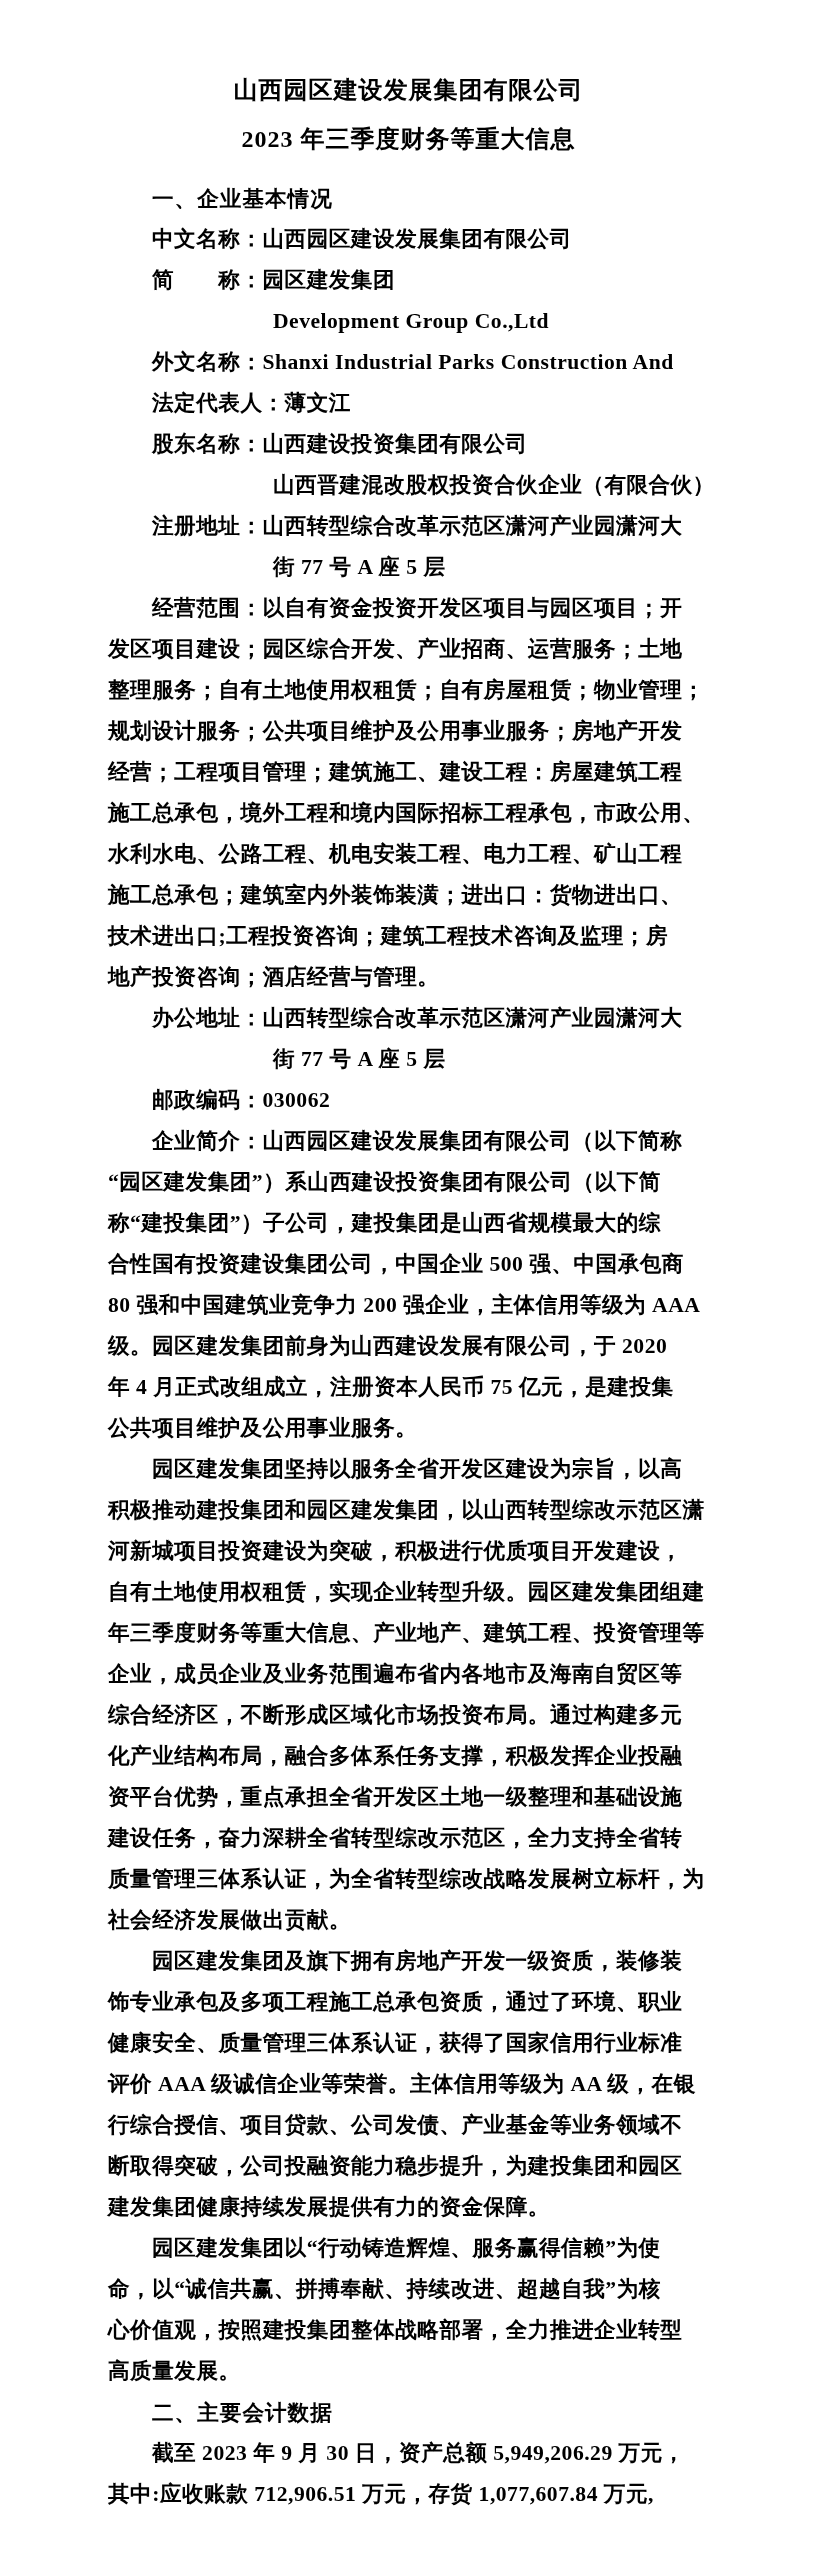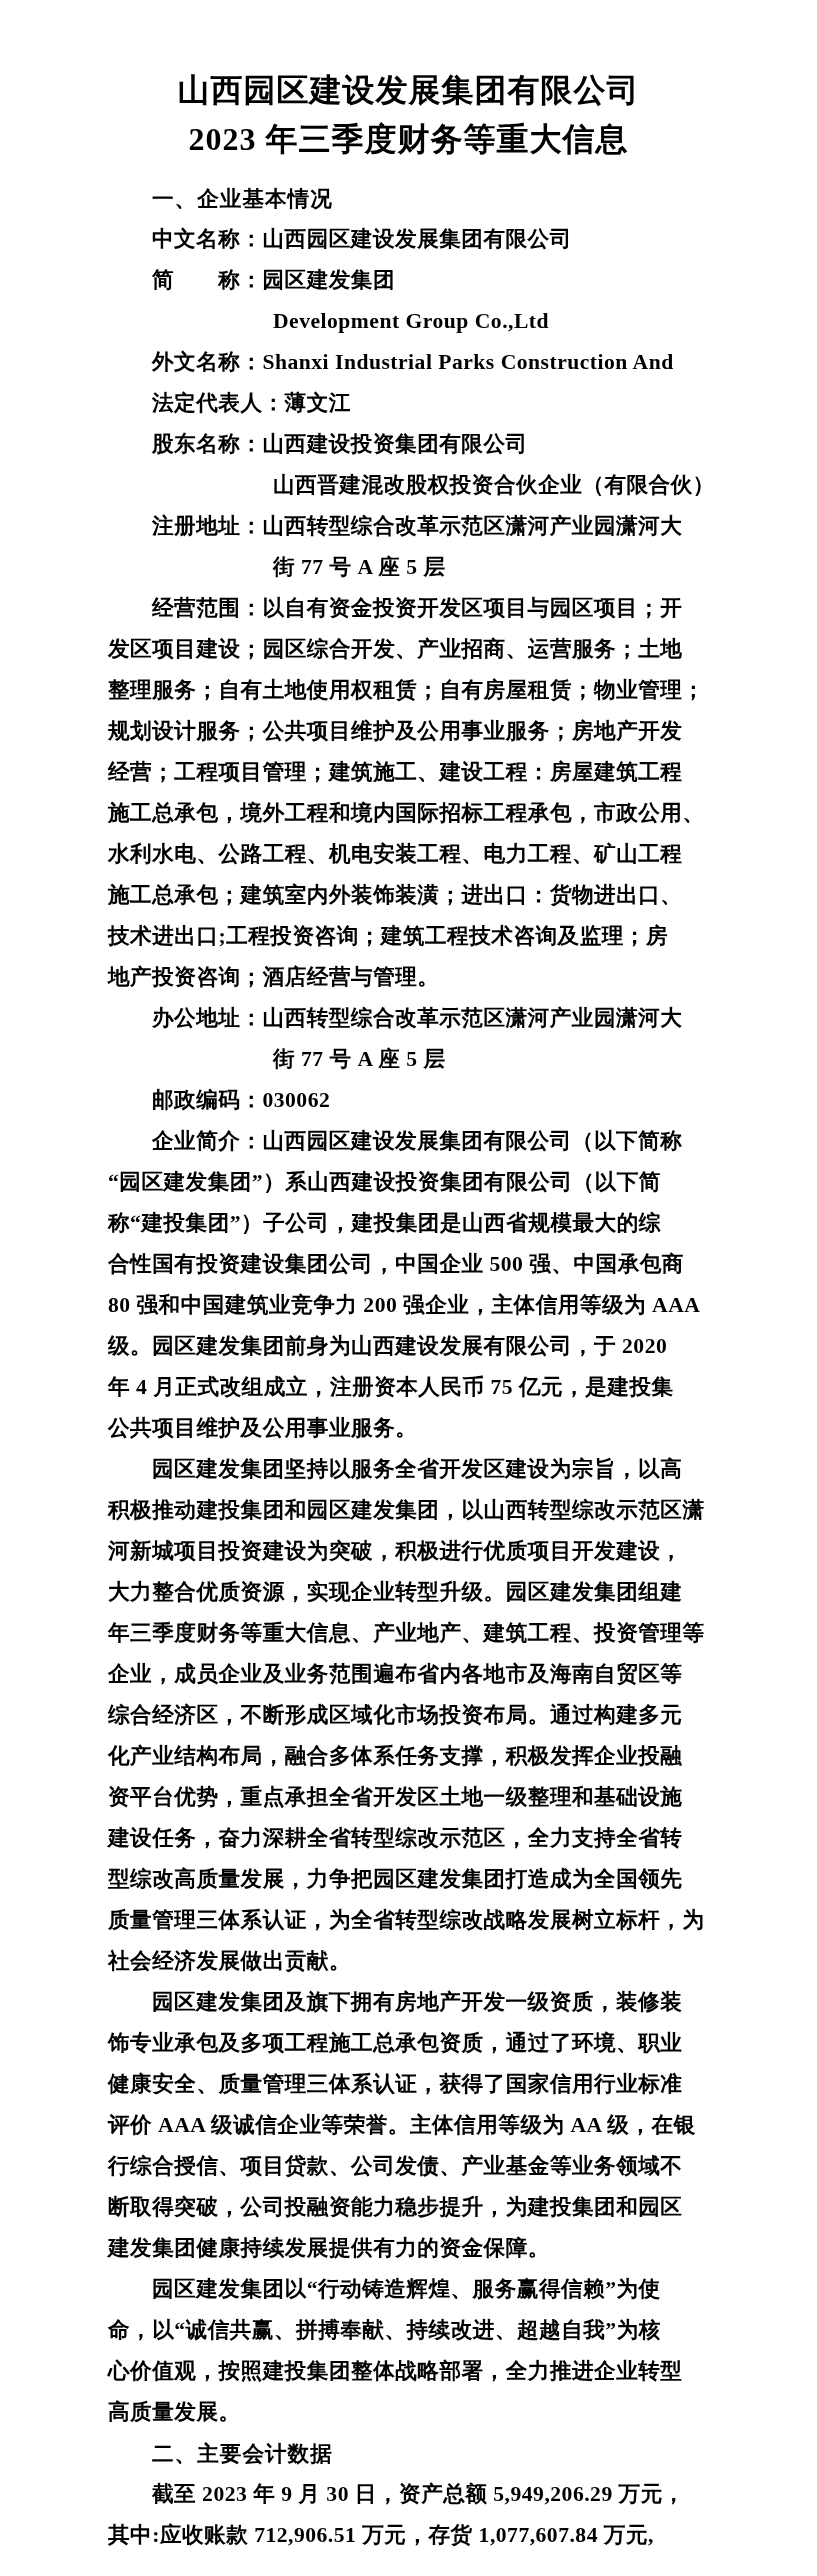--- a/index.html
+++ b/index.html
@@ -14,21 +14,21 @@
     margin:0 auto;
     background:#ffffff;
     color:#000000;
     overflow:hidden;
   }
   .doc-title{
     padding-top:66px;
     text-align:center;
   }
   .title-line{
-    font-size:32px;
+    font-size:24px;
     line-height:49px;
     font-weight:700;
     letter-spacing:1px;
     font-family:"Liberation Serif","DejaVu Serif",serif;
     white-space:nowrap;
     text-align:center;
   }
   .doc-body{
     margin-top:14.4px;
     padding-left:108px;
@@ -90,28 +90,27 @@
       <div class="line l-full">“园区建发集团”）系山西建设投资集团有限公司（以下简</div>
       <div class="line l-full">称“建投集团”）子公司，建投集团是山西省规模最大的综</div>
       <div class="line l-full">合性国有投资建设集团公司，中国企业 500 强、中国承包商</div>
       <div class="line l-full">80 强和中国建筑业竞争力 200 强企业，主体信用等级为 AAA</div>
       <div class="line l-full">级。园区建发集团前身为山西建设发展有限公司，于 2020</div>
       <div class="line l-full">年 4 月正式改组成立，注册资本人民币 75 亿元，是建投集</div>
       <div class="line l-full">公共项目维护及公用事业服务。</div>
       <div class="line l-indent">园区建发集团坚持以服务全省开发区建设为宗旨，以高</div>
       <div class="line l-full">积极推动建投集团和园区建发集团，以山西转型综改示范区潇</div>
       <div class="line l-full">河新城项目投资建设为突破，积极进行优质项目开发建设，</div>
-      <div class="line l-full">大力整合优质资源，实现企业转型升级。园区建发集团组建</div>
+      <div class="line l-full">自有土地使用权租赁，实现企业转型升级。园区建发集团组建</div>
       <div class="line l-full">年三季度财务等重大信息、产业地产、建筑工程、投资管理等</div>
       <div class="line l-full">企业，成员企业及业务范围遍布省内各地市及海南自贸区等</div>
       <div class="line l-full">综合经济区，不断形成区域化市场投资布局。通过构建多元</div>
       <div class="line l-full">化产业结构布局，融合多体系任务支撑，积极发挥企业投融</div>
       <div class="line l-full">资平台优势，重点承担全省开发区土地一级整理和基础设施</div>
       <div class="line l-full">建设任务，奋力深耕全省转型综改示范区，全力支持全省转</div>
-      <div class="line l-full">型综改高质量发展，力争把园区建发集团打造成为全国领先</div>
       <div class="line l-full">质量管理三体系认证，为全省转型综改战略发展树立标杆，为</div>
       <div class="line l-full">社会经济发展做出贡献。</div>
       <div class="line l-indent">园区建发集团及旗下拥有房地产开发一级资质，装修装</div>
       <div class="line l-full">饰专业承包及多项工程施工总承包资质，通过了环境、职业</div>
       <div class="line l-full">健康安全、质量管理三体系认证，获得了国家信用行业标准</div>
       <div class="line l-full">评价 AAA 级诚信企业等荣誉。主体信用等级为 AA 级，在银</div>
       <div class="line l-full">行综合授信、项目贷款、公司发债、产业基金等业务领域不</div>
       <div class="line l-full">断取得突破，公司投融资能力稳步提升，为建投集团和园区</div>
       <div class="line l-full">建发集团健康持续发展提供有力的资金保障。</div>
       <div class="line l-indent">园区建发集团以“行动铸造辉煌、服务赢得信赖”为使</div>

